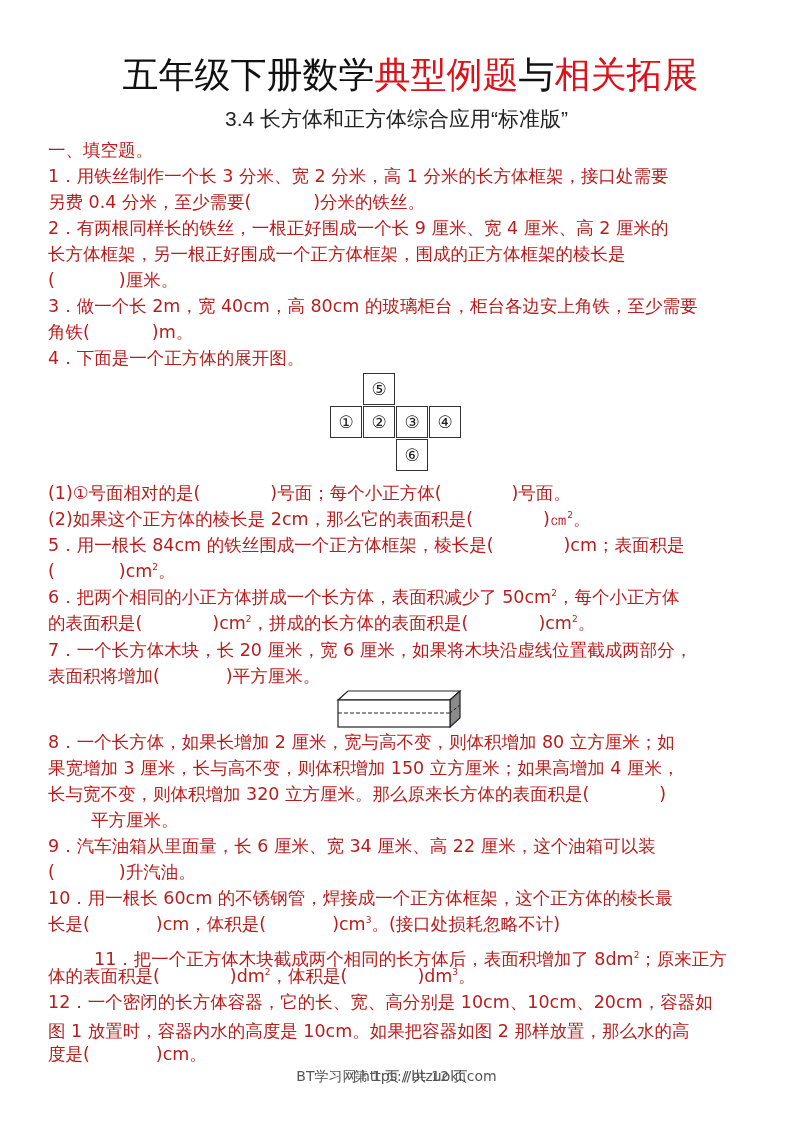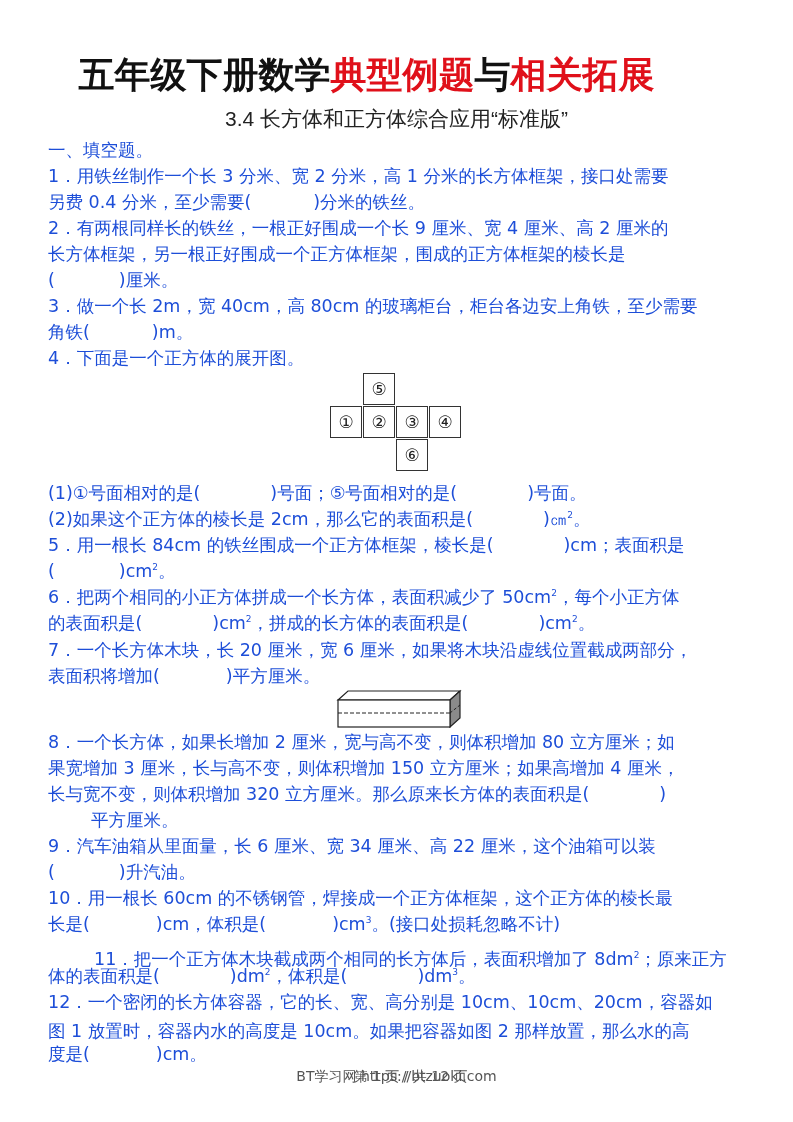--- a/index.html
+++ b/index.html
@@ -1,23 +1,23 @@
 <!DOCTYPE html>
 <html><head>
 <meta charset="utf-8">
 <style>
   html, body { margin: 0; padding: 0; background: #ffffff; }
   body { width: 793px; height: 1122px; position: relative; overflow: hidden;
          font-family: "DejaVu Sans", "Liberation Sans", sans-serif; color: #111; }
   .title { position: absolute; left: 0; width: 733px; top: 50px; text-align: center;
-           font-size: 36px; font-weight: bold; letter-spacing: 0px; line-height: 50px; white-space: nowrap; }
+           font-size: 36px; font-weight: normal; letter-spacing: 0px; line-height: 50px; white-space: nowrap; padding-left: 44px; }
   .title .red { color: #e0101a; }
   .subtitle { position: absolute; left: 0; width: 793px; top: 104px; text-align: center;
               font-size: 21px; line-height: 30px; font-family: "Liberation Sans", sans-serif; color:#222; }
-  .line { position: absolute; left: 48px; font-size: 17.5px; line-height: 26px; white-space: nowrap; color:#1d4ed8; }
+  .line { position: absolute; left: 48px; font-size: 17.5px; line-height: 26px; white-space: nowrap; color:#b91c1c; }
   .blank { display: inline-block; }
   sup { font-size: 9px; vertical-align: 7px; line-height: 0; }
   .net { position: absolute; left: 330px; top: 373px; width: 134px; height: 100px; }
   .cell { position: absolute; width: 32px; height: 32px; border: 1.3px solid #333; box-sizing: border-box;
           display: flex; align-items: center; justify-content: center; font-size: 17px; color:#222; background:#fff; }
   .box { position: absolute; left: 336px; top: 688px; width: 126px; height: 40px; }
   .footer { position: absolute; top: 1068px; left: 0; width: 793px; text-align: center; font-size: 14px; color: #555; }
   .footer span { position: absolute; left: 0; width: 793px; text-align: center; }
 </style>
 </head>
@@ -44,21 +44,21 @@
 
 <div class="net">
   <div class="cell" style="left:33px; top:0px;">⑤</div>
   <div class="cell" style="left:0px; top:33px;">①</div>
   <div class="cell" style="left:33px; top:33px;">②</div>
   <div class="cell" style="left:66px; top:33px;">③</div>
   <div class="cell" style="left:99px; top:33px;">④</div>
   <div class="cell" style="left:66px; top:66px;">⑥</div>
 </div>
 
-<div class="line" style="top:480px;"><span>(1)①号面相对的是(</span><span class="blank" style="width:70px"></span><span>)号面；⑤号面相对的是(</span><span class="blank" style="width:70px"></span><span>)号面。</span></div>
+<div class="line" style="top:480px;"><span>(1)①号面相对的是(</span><span class="blank" style="width:70px"></span><span>)号面；每个小正方体(</span><span class="blank" style="width:70px"></span><span>)号面。</span></div>
 <div class="line" style="top:506px;"><span>(2)如果这个正方体的棱长是 2cm，那么它的表面积是(</span><span class="blank" style="width:70px"></span><span>)㎝</span><sup>2</sup><span>。</span></div>
 
 <div class="line" style="top:532px;"><span>5．用一根长 84cm 的铁丝围成一个正方体框架，棱长是(</span><span class="blank" style="width:70px"></span><span>)cm；表面积是</span></div>
 <div class="line" style="top:558px;"><span>(</span><span class="blank" style="width:64px"></span><span>)cm</span><sup>2</sup><span>。</span></div>
 
 <div class="line" style="top:584px;"><span>6．把两个相同的小正方体拼成一个长方体，表面积减少了 50cm</span><sup>2</sup><span>，每个小正方体</span></div>
 <div class="line" style="top:610px;"><span>的表面积是(</span><span class="blank" style="width:70px"></span><span>)cm</span><sup>2</sup><span>，拼成的长方体的表面积是(</span><span class="blank" style="width:70px"></span><span>)cm</span><sup>2</sup><span>。</span></div>
 
 <div class="line" style="top:637px;">7．一个长方体木块，长 20 厘米，宽 6 厘米，如果将木块沿虚线位置截成两部分，</div>
 <div class="line" style="top:663px;"><span>表面积将增加(</span><span class="blank" style="width:66px"></span><span>)平方厘米。</span></div>

